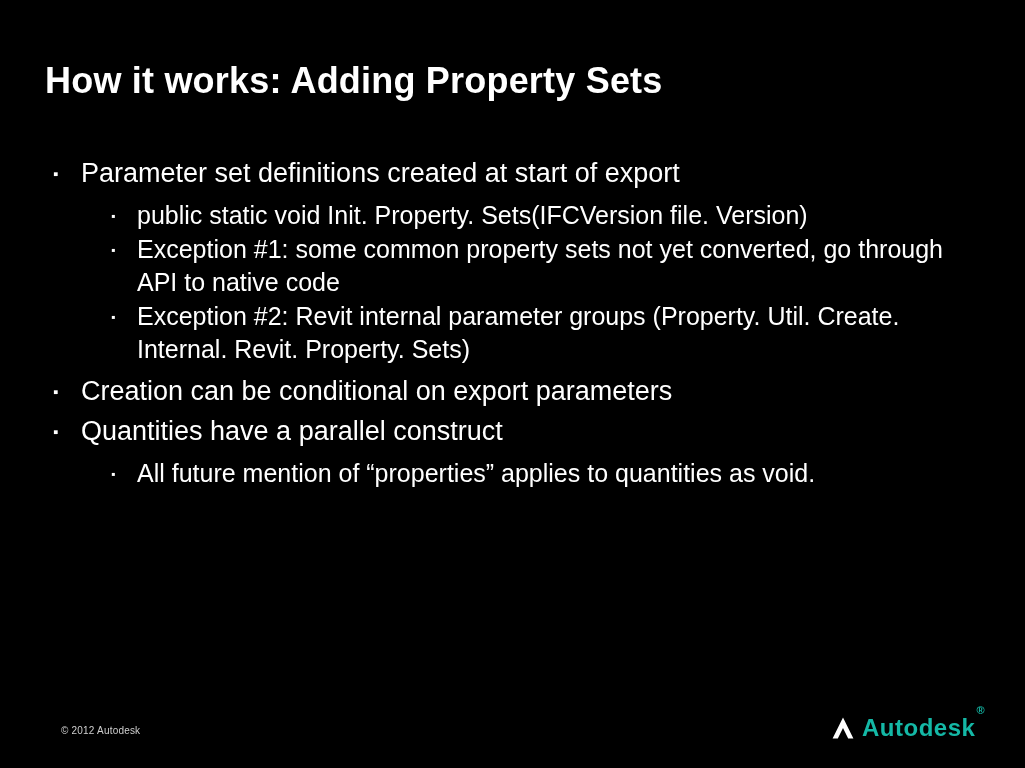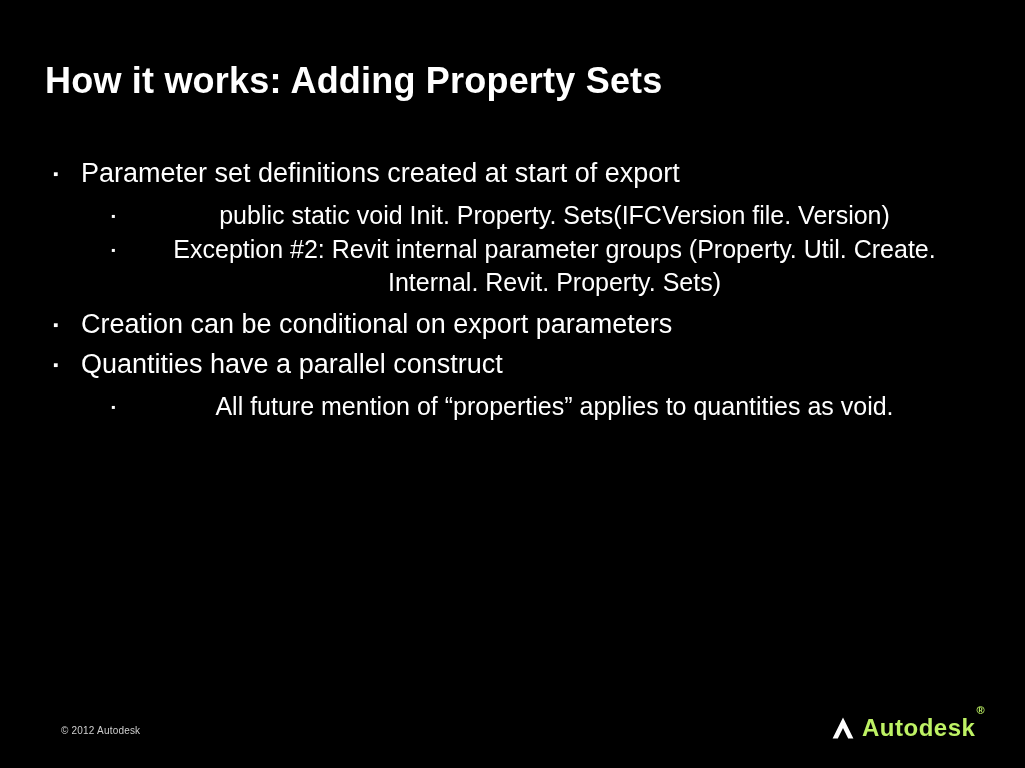--- a/index.html
+++ b/index.html
@@ -43,21 +43,20 @@
     position: absolute;
     left: 0;
     top: 8px;
     font-size: 15px;
     color: #ffffff;
   }
   ul.level2 {
     list-style: none;
     margin: 8px 0 10px 0;
     padding: 0 0 0 30px;
-    text-align: center;
   }
   ul.level2 > li {
     font-size: 25px;
     line-height: 1.3;
     margin: 0 0 2px 0;
     padding-left: 26px;
     position: relative;
   }
   ul.level2 > li::before {
     content: "\25AA";
@@ -76,21 +75,21 @@
     letter-spacing: 0.2px;
     margin-left: 16px;
   }
   .logo {
     position: absolute;
     right: 40px;
     bottom: 26px;
     display: flex;
     align-items: center;
     gap: 6px;
-    color: #bef264;
+    color: #14b8a6;
     text-align: center;
   }
   .logo svg {
     display: block;
   }
   .logo-text {
     font-size: 24px;
     font-weight: 600;
     letter-spacing: 0.5px;
     font-family: Arial, Helvetica, sans-serif;
@@ -111,20 +110,23 @@
   <h1 class="title">How it works: Adding Property Sets</h1>
 
   <ul class="level1">
     <li>
       <span>Parameter set definitions created at start of export</span>
       <ul class="level2">
         <li>
           <span>public static void Init. Property. Sets(IFCVersion file. Version)</span>
         </li>
         <li>
+          <span>Exception #1: some common property sets not yet converted, go through API to native code</span>
+        </li>
+        <li>
           <span>Exception #2: Revit internal parameter groups (Property. Util. Create. Internal. Revit. Property. Sets)</span>
         </li>
       </ul>
     </li>
     <li>
       <span>Creation can be conditional on export parameters</span>
     </li>
     <li>
       <span>Quantities have a parallel construct</span>
       <ul class="level2">

